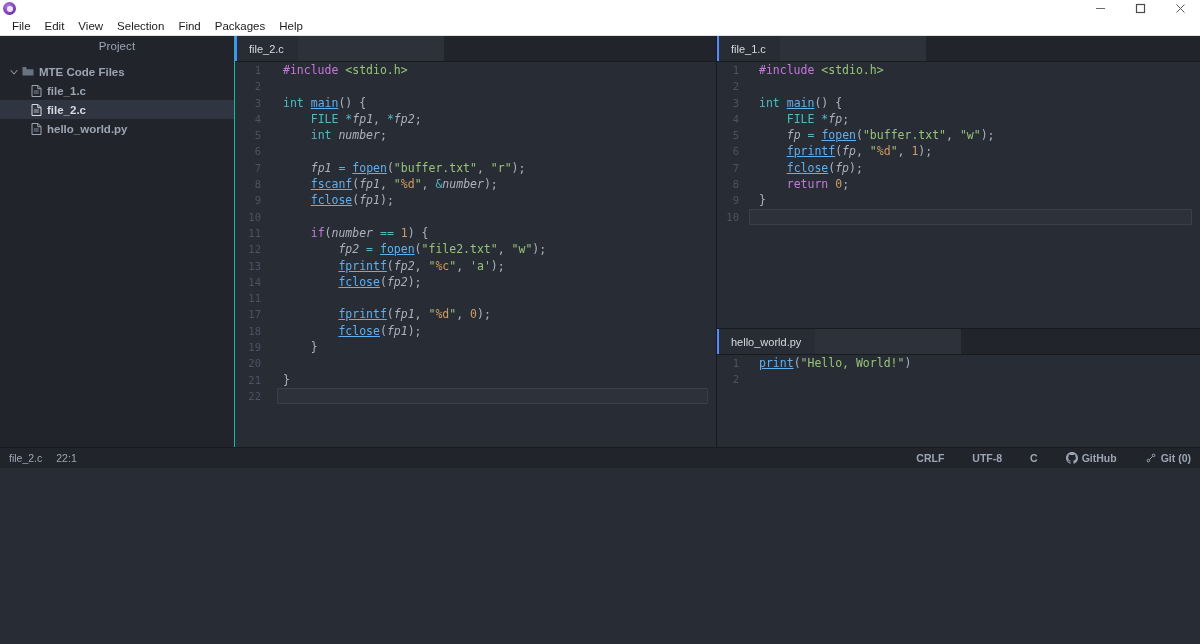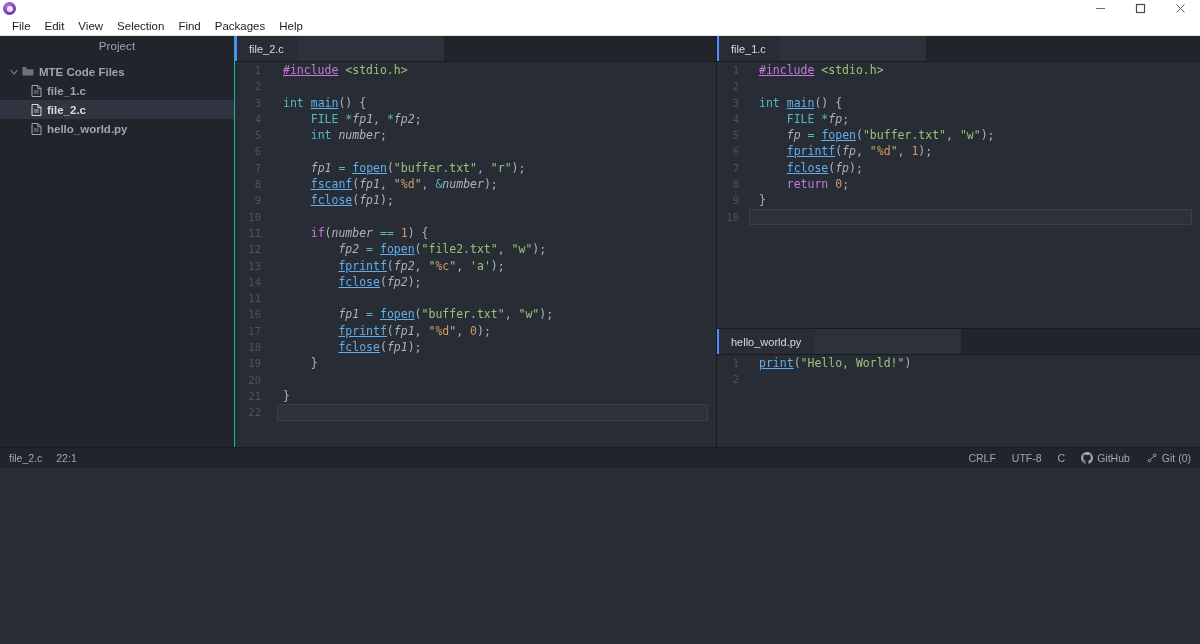--- a/index.html
+++ b/index.html
@@ -100,37 +100,37 @@
   }
   .pane-right .ln { width:28px; flex:0 0 28px; padding-right:6px; }
   .code { padding-left:14px; color:#abb2bf; }
   .line.cursorline .cl-hl {
     position:absolute; left:42px; right:8px; top:0; bottom:0;
     background:#2c313a; border:1px solid #3a4049; border-radius:1px;
   }
   .pane-right .line.cursorline .cl-hl { left:32px; }
 
   
-  .t-pre   { color:#c678dd;text-decoration:underline; }
+  .t-pre   { color:#c678dd; }
   .t-str   { color:#98c379; }
   .t-kw    { color:#c678dd; }
   .t-type  { color:#56b6c2; }
   .t-fn    { color:#61afef;text-decoration:underline; }
   .t-num   { color:#d19a66; }
   .t-op    { color:#56b6c2; }
   .t-plain { color:#abb2bf;font-style:italic; }
   .t-fmt   { color:#d19a66; }
 
   
   .statusbar {
     height:21px; flex:0 0 21px; background:#21252b; display:flex; align-items:center;
     font-size:10.5px; color:#9da5b4; padding:0 9px; border-top:1px solid #181a1f;
   }
   .sb-left { display:flex; align-items:center; gap:14px; }
-  .sb-right { margin-left:auto; display:flex; align-items:flex-end; gap:16px; }
+  .sb-right { margin-left:auto; display:flex; align-items:flex-end; gap:28px;font-weight:bold; }
   .sb-item { display:flex; align-items:center; gap:4px; white-space:nowrap; }
   .sb-item svg { display:block; }
 </style>
 </head>
 <body>
 
 <div class="app">
 
   <div class="titlebar">
     <div class="app-logo"></div>
@@ -242,21 +242,20 @@
             <div class="line"><span class="ln">6</span><span class="code"></span></div>
             <div class="line"><span class="ln">7</span><span class="code">    <span class="t-plain">fp1</span> <span class="t-op">=</span> <span class="t-fn">fopen</span>(<span class="t-str">"buffer.txt"</span>, <span class="t-str">"r"</span>);</span></div>
             <div class="line"><span class="ln">8</span><span class="code">    <span class="t-fn">fscanf</span>(<span class="t-plain">fp1</span>, <span class="t-str">"</span><span class="t-fmt">%d</span><span class="t-str">"</span>, <span class="t-op">&amp;</span><span class="t-plain">number</span>);</span></div>
             <div class="line"><span class="ln">9</span><span class="code">    <span class="t-fn">fclose</span>(<span class="t-plain">fp1</span>);</span></div>
             <div class="line"><span class="ln">10</span><span class="code"></span></div>
             <div class="line"><span class="ln">11</span><span class="code">    <span class="t-kw">if</span>(<span class="t-plain">number</span> <span class="t-op">==</span> <span class="t-num">1</span>) {</span></div>
             <div class="line"><span class="ln">12</span><span class="code">        <span class="t-plain">fp2</span> <span class="t-op">=</span> <span class="t-fn">fopen</span>(<span class="t-str">"file2.txt"</span>, <span class="t-str">"w"</span>);</span></div>
             <div class="line"><span class="ln">13</span><span class="code">        <span class="t-fn">fprintf</span>(<span class="t-plain">fp2</span>, <span class="t-str">"</span><span class="t-fmt">%c</span><span class="t-str">"</span>, <span class="t-str">'a'</span>);</span></div>
             <div class="line"><span class="ln">14</span><span class="code">        <span class="t-fn">fclose</span>(<span class="t-plain">fp2</span>);</span></div>
             <div class="line"><span class="ln">11</span><span class="code"></span></div>
-            <div class="line"><span class="ln">16</span><span class="code">        <span class="t-plain">fp1</span> <span class="t-op">=</span> <span class="t-fn">fopen</span>(<span class="t-str">"buffer.txt"</span>, <span class="t-str">"w"</span>);</span></div>
             <div class="line"><span class="ln">17</span><span class="code">        <span class="t-fn">fprintf</span>(<span class="t-plain">fp1</span>, <span class="t-str">"</span><span class="t-fmt">%d</span><span class="t-str">"</span>, <span class="t-num">0</span>);</span></div>
             <div class="line"><span class="ln">18</span><span class="code">        <span class="t-fn">fclose</span>(<span class="t-plain">fp1</span>);</span></div>
             <div class="line"><span class="ln">19</span><span class="code">    }</span></div>
             <div class="line"><span class="ln">20</span><span class="code"></span></div>
             <div class="line"><span class="ln">21</span><span class="code">}</span></div>
             <div class="line cursorline"><div class="cl-hl"></div><span class="ln">22</span><span class="code"></span></div>
           </div>
       </div>
 
       <div class="pane-right">

